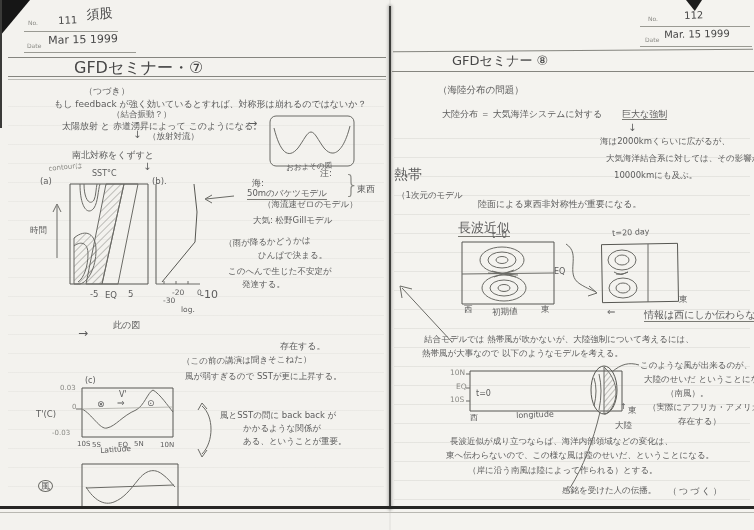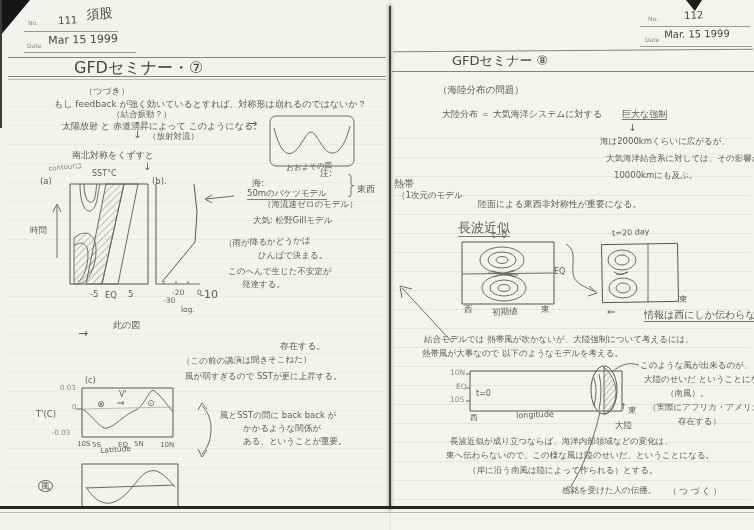--- a/index.html
+++ b/index.html
@@ -190,21 +190,21 @@
   <div class="hline" style="left:392px;top:71px;width:362px"></div>
 
   <div class="t" style="left:438px;top:85px;font-size:9.5px">（海陸分布の問題）</div>
   <div class="t" style="left:442px;top:109px;font-size:9px">大陸分布 ＝ 大気海洋システムに対する</div>
   <div class="t ul" style="left:622px;top:109px;font-size:9px">巨大な強制</div>
   <div class="t" style="left:628px;top:122px;font-size:10px">↓</div>
   <div class="t" style="left:600px;top:137px;font-size:8.5px">海は2000kmくらいに広がるが、</div>
   <div class="t" style="left:606px;top:154px;font-size:8.5px">大気海洋結合系に対しては、その影響が</div>
   <div class="t" style="left:614px;top:171px;font-size:8.5px">10000kmにも及ぶ。</div>
 
-  <div class="t" style="left:394px;top:178px;font-size:10px">熱帯</div>
+  <div class="t" style="left:394px;top:166px;font-size:14px">熱帯</div>
   <div class="t" style="left:397px;top:191px;font-size:8.5px">（1次元のモデル</div>
 
   <div class="t" style="left:478px;top:199px;font-size:9px">陸面による東西非対称性が重要になる。</div>
   <div class="t ul" style="left:458px;top:221px;font-size:13px">長波近似</div>
 
   <div class="t" style="left:492px;top:231px;font-size:8px">t=0</div>
   <svg style="left:458px;top:238px" width="100" height="72">
     <rect x="4" y="4" width="92" height="62" class="inkd"></rect>
     <line x1="4" y1="36" x2="96" y2="35" class="ink"></line>
     <ellipse cx="44" cy="22" rx="22" ry="13" class="ink"></ellipse>

